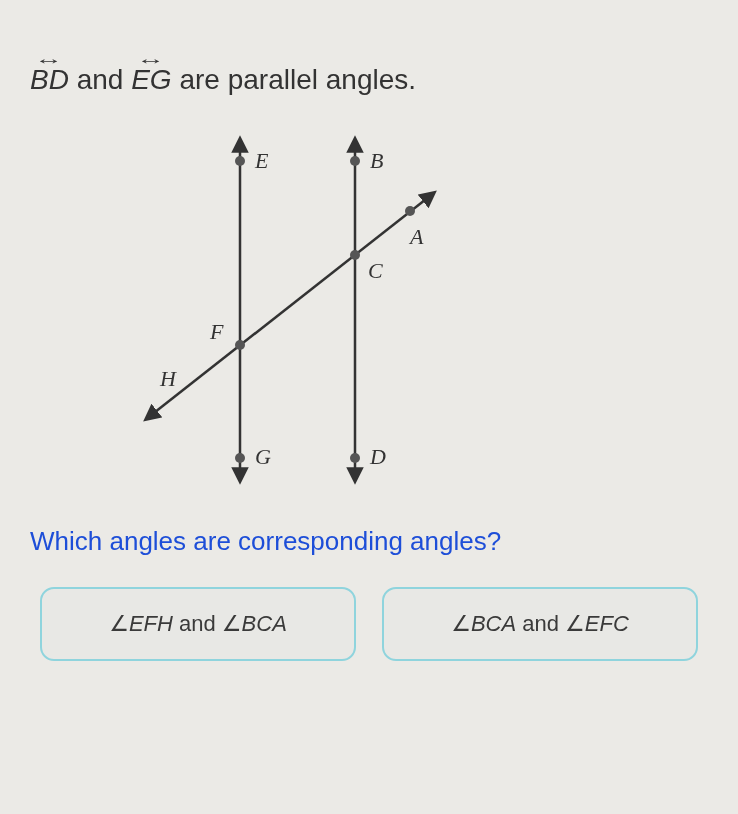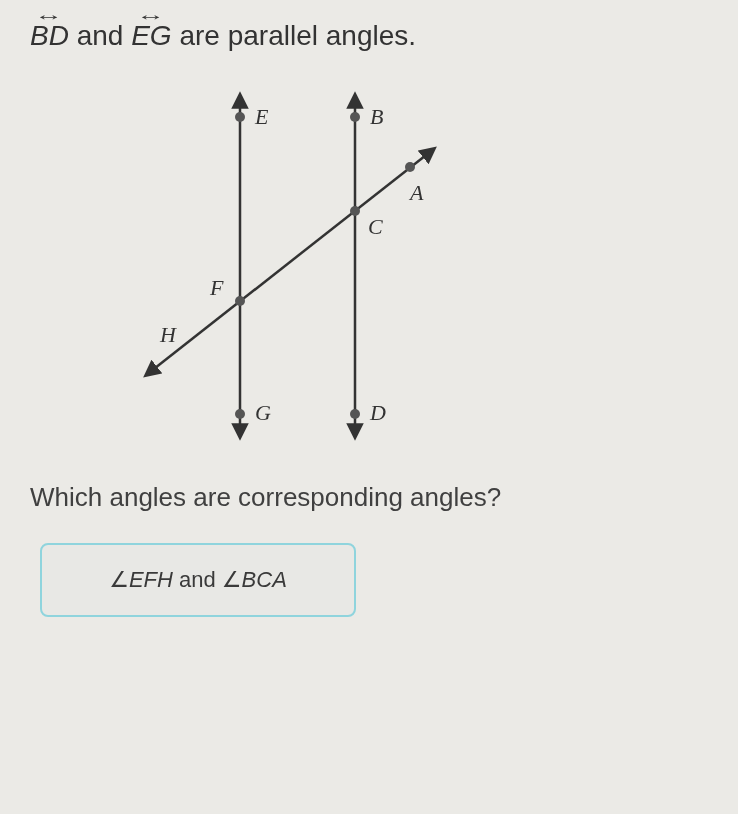--- a/index.html
+++ b/index.html
@@ -15,20 +15,21 @@
     .statement {
       font-size: 28px;
       color: #333;
       margin-bottom: 30px;
       font-weight: 400;
     }
     .overline {
       position: relative;
       display: inline-block;
       font-style: italic;
+      margin-top: 44px;
     }
     .overline::before {
       content: "↔";
       position: absolute;
       top: -14px;
       left: 50%;
       transform: translateX(-50%) scaleX(1.8);
       font-style: normal;
       font-size: 16px;
     }
@@ -38,34 +39,34 @@
       justify-content: flex-start;
       padding-left: 80px;
       margin-bottom: 30px;
     }
     .diagram {
       width: 380px;
       height: 370px;
     }
     .question {
       font-size: 26px;
-      color: #404040;
+      color: #1d4ed8;
       margin: 20px 0 30px 0;
       font-weight: 400;
     }
     .answers {
       display: grid;
       grid-template-columns: 1fr 1fr;
       gap: 24px 26px;
       padding: 0 10px;
     }
     .answer-button {
       background: #e8e8e5;
       border: 2px solid #8fd4dd;
-      border-radius: 8px;
+      border-radius: 14px;
       padding: 22px 10px;
       font-size: 22px;
       font-style: italic;
       color: #3a3a3a;
       text-align: center;
       cursor: pointer;
       font-family: inherit;
     }
     .answer-button .angle {
       font-style: normal;
@@ -119,13 +120,16 @@
     <text x="260" y="338" class="pt-label">D</text>
   </svg>
 </div>
 
 <div class="question">Which angles are corresponding angles?</div>
 
 <div class="answers">
   <button class="answer-button">
     <span class="angle">∠</span><span>EFH</span><span class="conn"> and </span><span class="angle">∠</span><span>BCA</span>
   </button>
+  <button class="answer-button">
+    <span class="angle">∠</span><span>BCA</span><span class="conn"> and </span><span class="angle">∠</span><span>EFC</span>
+  </button>
 </div>
 
 </body></html>

